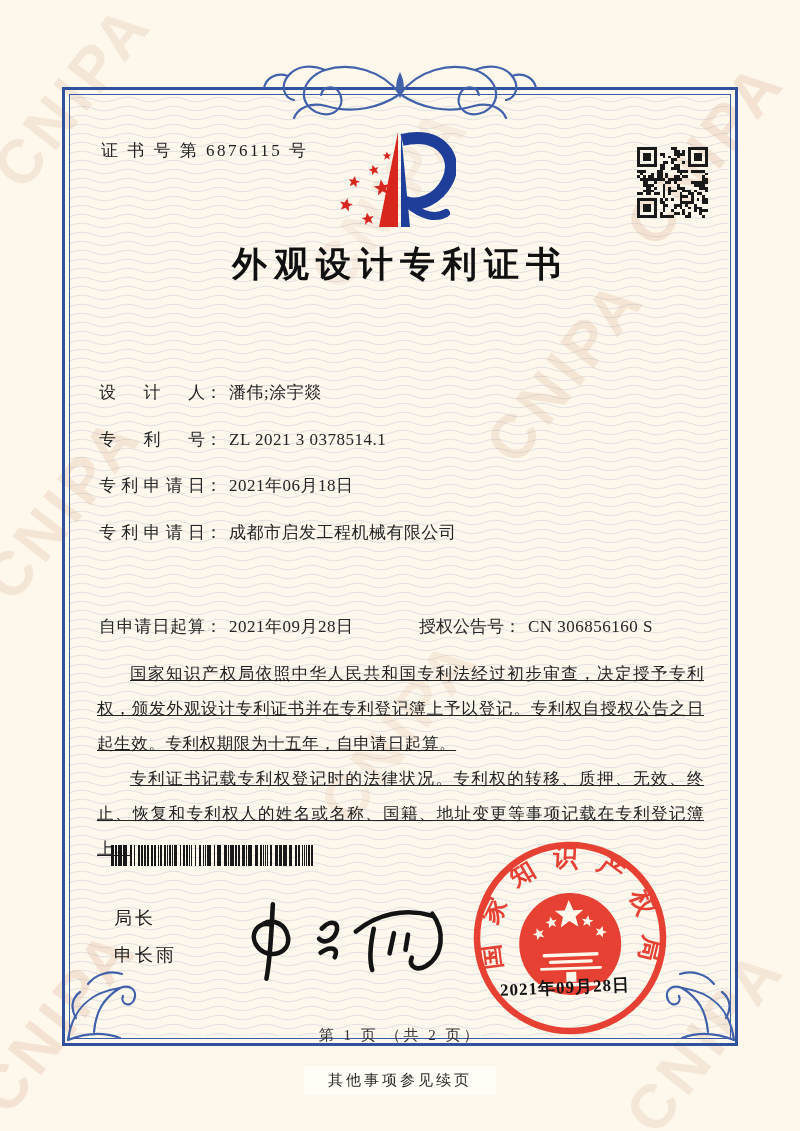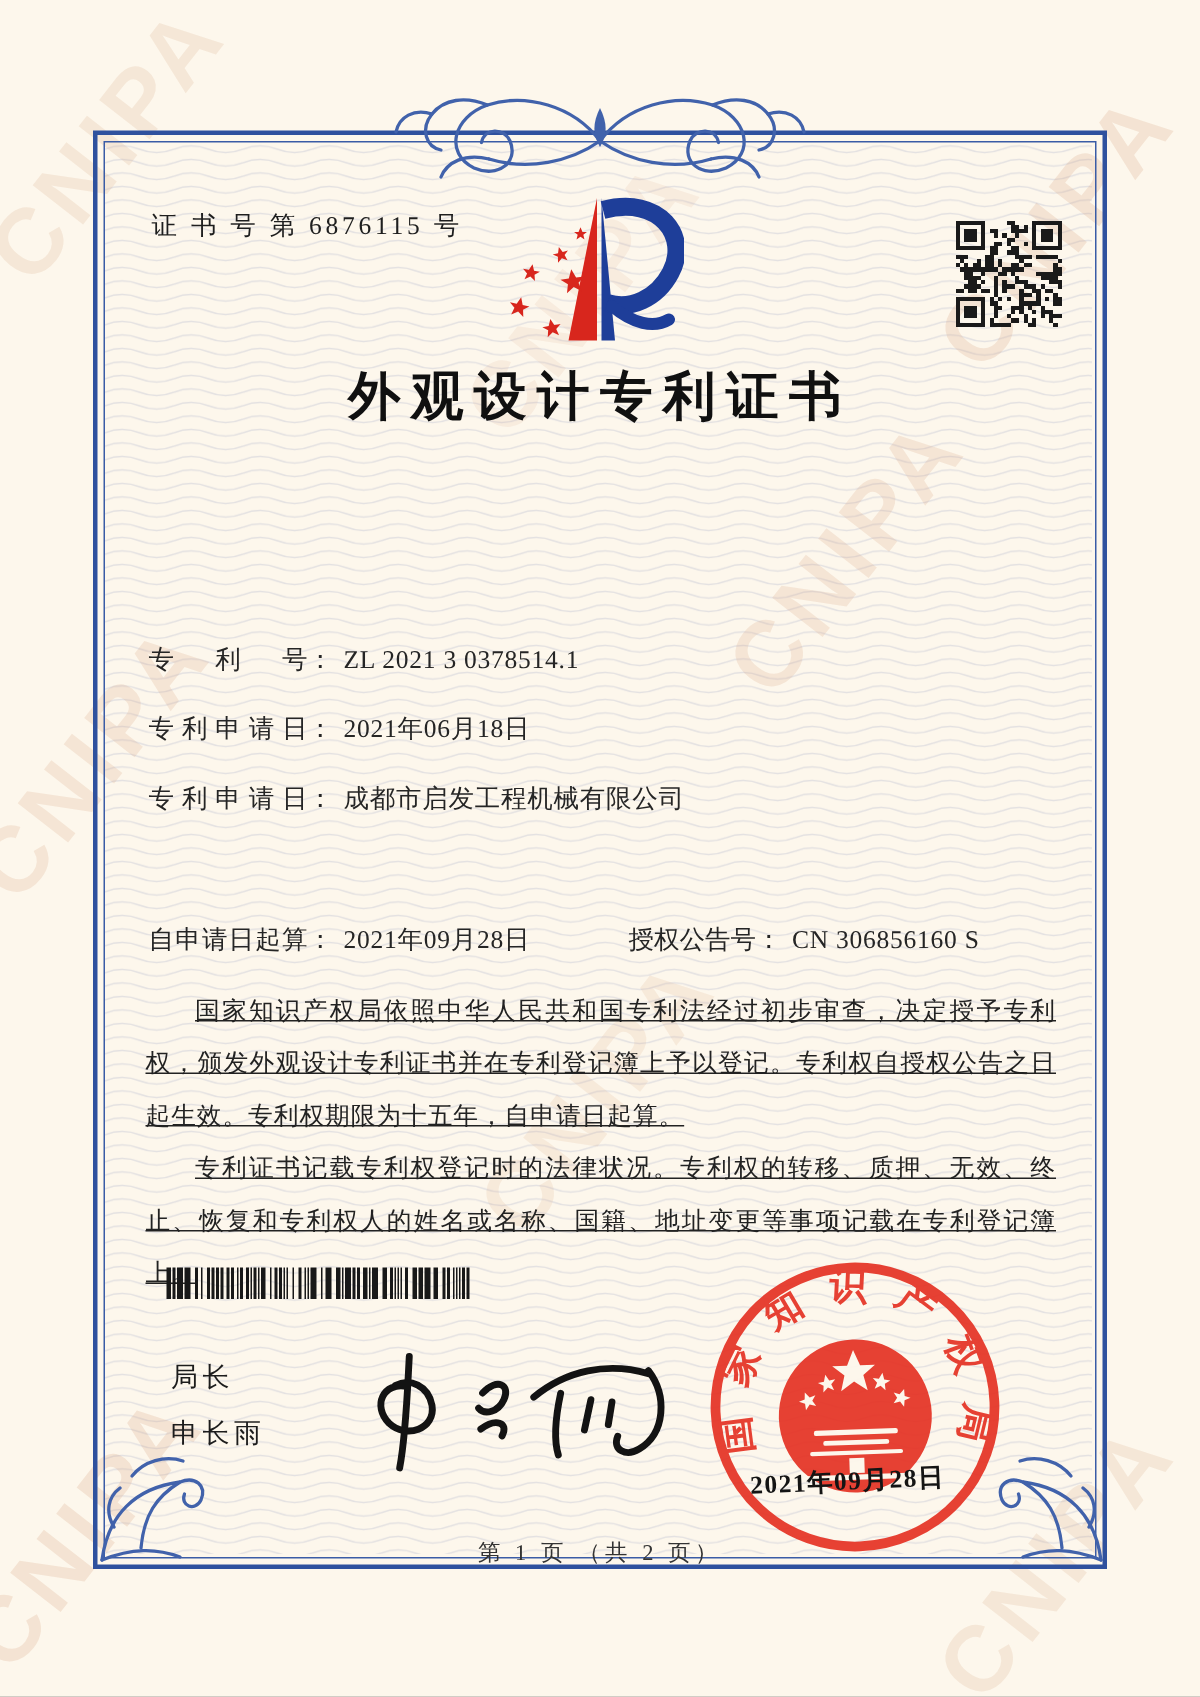--- a/index.html
+++ b/index.html
@@ -428,20 +428,23 @@
         <path transform="translate(36,40) scale(0.55) rotate(-15)" d="M0,-10 L2.9,-3.1 L9.5,-3.1 L4.2,1.2 L5.9,8.1 L0,4 L-5.9,8.1 L-4.2,1.2 L-9.5,-3.1 L-2.9,-3.1 Z"></path>
         <path transform="translate(16,52) scale(0.6) rotate(10)" d="M0,-10 L2.9,-3.1 L9.5,-3.1 L4.2,1.2 L5.9,8.1 L0,4 L-5.9,8.1 L-4.2,1.2 L-9.5,-3.1 L-2.9,-3.1 Z"></path>
         <path transform="translate(44,58) scale(0.85) rotate(-8)" d="M0,-10 L2.9,-3.1 L9.5,-3.1 L4.2,1.2 L5.9,8.1 L0,4 L-5.9,8.1 L-4.2,1.2 L-9.5,-3.1 L-2.9,-3.1 Z"></path>
         <path transform="translate(8,75) scale(0.7) rotate(12)" d="M0,-10 L2.9,-3.1 L9.5,-3.1 L4.2,1.2 L5.9,8.1 L0,4 L-5.9,8.1 L-4.2,1.2 L-9.5,-3.1 L-2.9,-3.1 Z"></path>
         <path transform="translate(30,89) scale(0.65) rotate(-10)" d="M0,-10 L2.9,-3.1 L9.5,-3.1 L4.2,1.2 L5.9,8.1 L0,4 L-5.9,8.1 L-4.2,1.2 L-9.5,-3.1 L-2.9,-3.1 Z"></path>
       </g>
     </svg>
 
     <div class="cert-title">外观设计专利证书</div>
 
+    <div class="frow" style="top:381px">
+      <span class="flabel">设计人</span><span class="fcolon">：</span><span class="fvalue">潘伟;涂宇燚</span>
+    </div>
     <div class="frow" style="top:428px">
       <span class="flabel">专利号</span><span class="fcolon">：</span><span class="fvalue">ZL 2021 3 0378514.1</span>
     </div>
     <div class="frow" style="top:474px">
       <span class="flabel">专利申请日</span><span class="fcolon">：</span><span class="fvalue">2021年06月18日</span>
     </div>
     <div class="frow" style="top:521px">
       <span class="flabel">专利申请日</span><span class="fcolon">：</span><span class="fvalue">成都市启发工程机械有限公司</span>
     </div>
     <div class="frow" style="top:615px">
@@ -494,14 +497,17 @@
           <rect x="80" y="124" width="44" height="3.2" rx="1.5" fill="#fdf7ec"></rect>
           <rect x="71" y="131" width="62" height="2.8" rx="1.4" fill="#fdf7ec"></rect>
           <rect x="97" y="136" width="10" height="10" fill="#fdf7ec"></rect>
           <rect x="67" y="147" width="70" height="3.5" rx="1.5" fill="#fdf7ec"></rect>
         </g>
       </g>
     </svg>
     <div class="seal-date">2021年09月28日</div>
 
     <div class="page-info">第 1 页 （共 2 页）</div>
+    <div class="note-wrap">
+      <span class="note">其他事项参见续页</span>
+    </div>
   </div>
 </div>
 
 </body></html>

